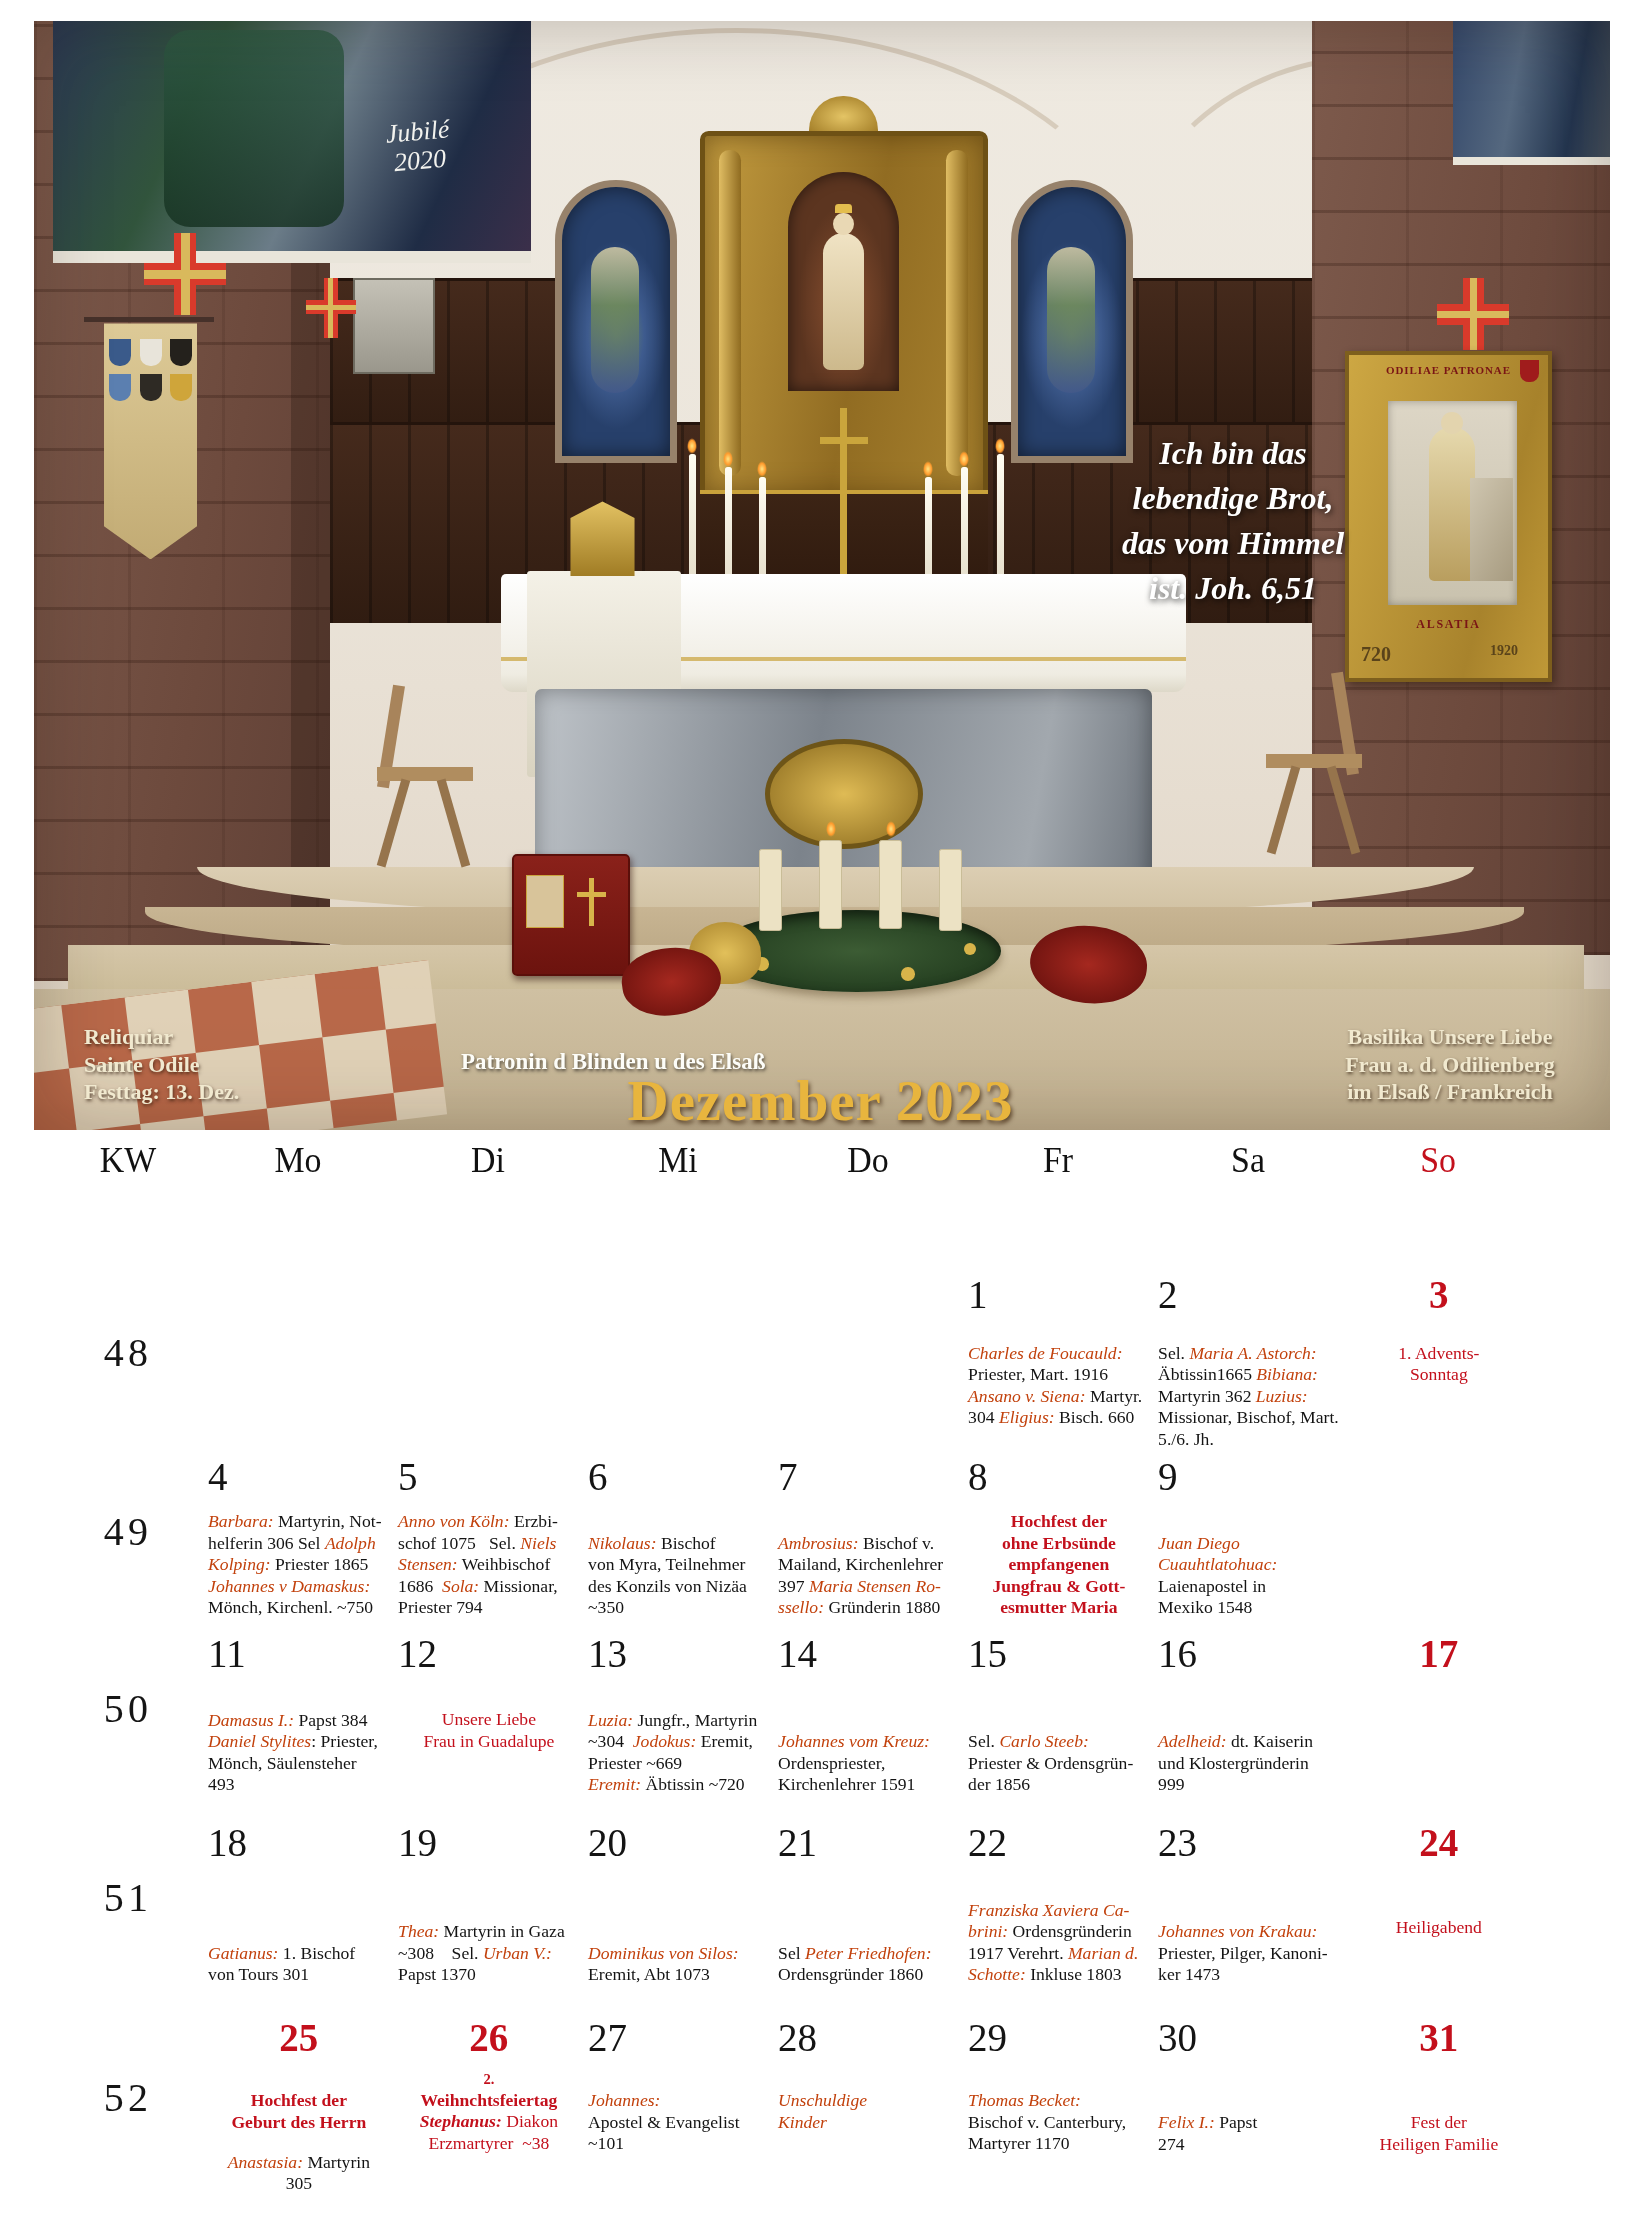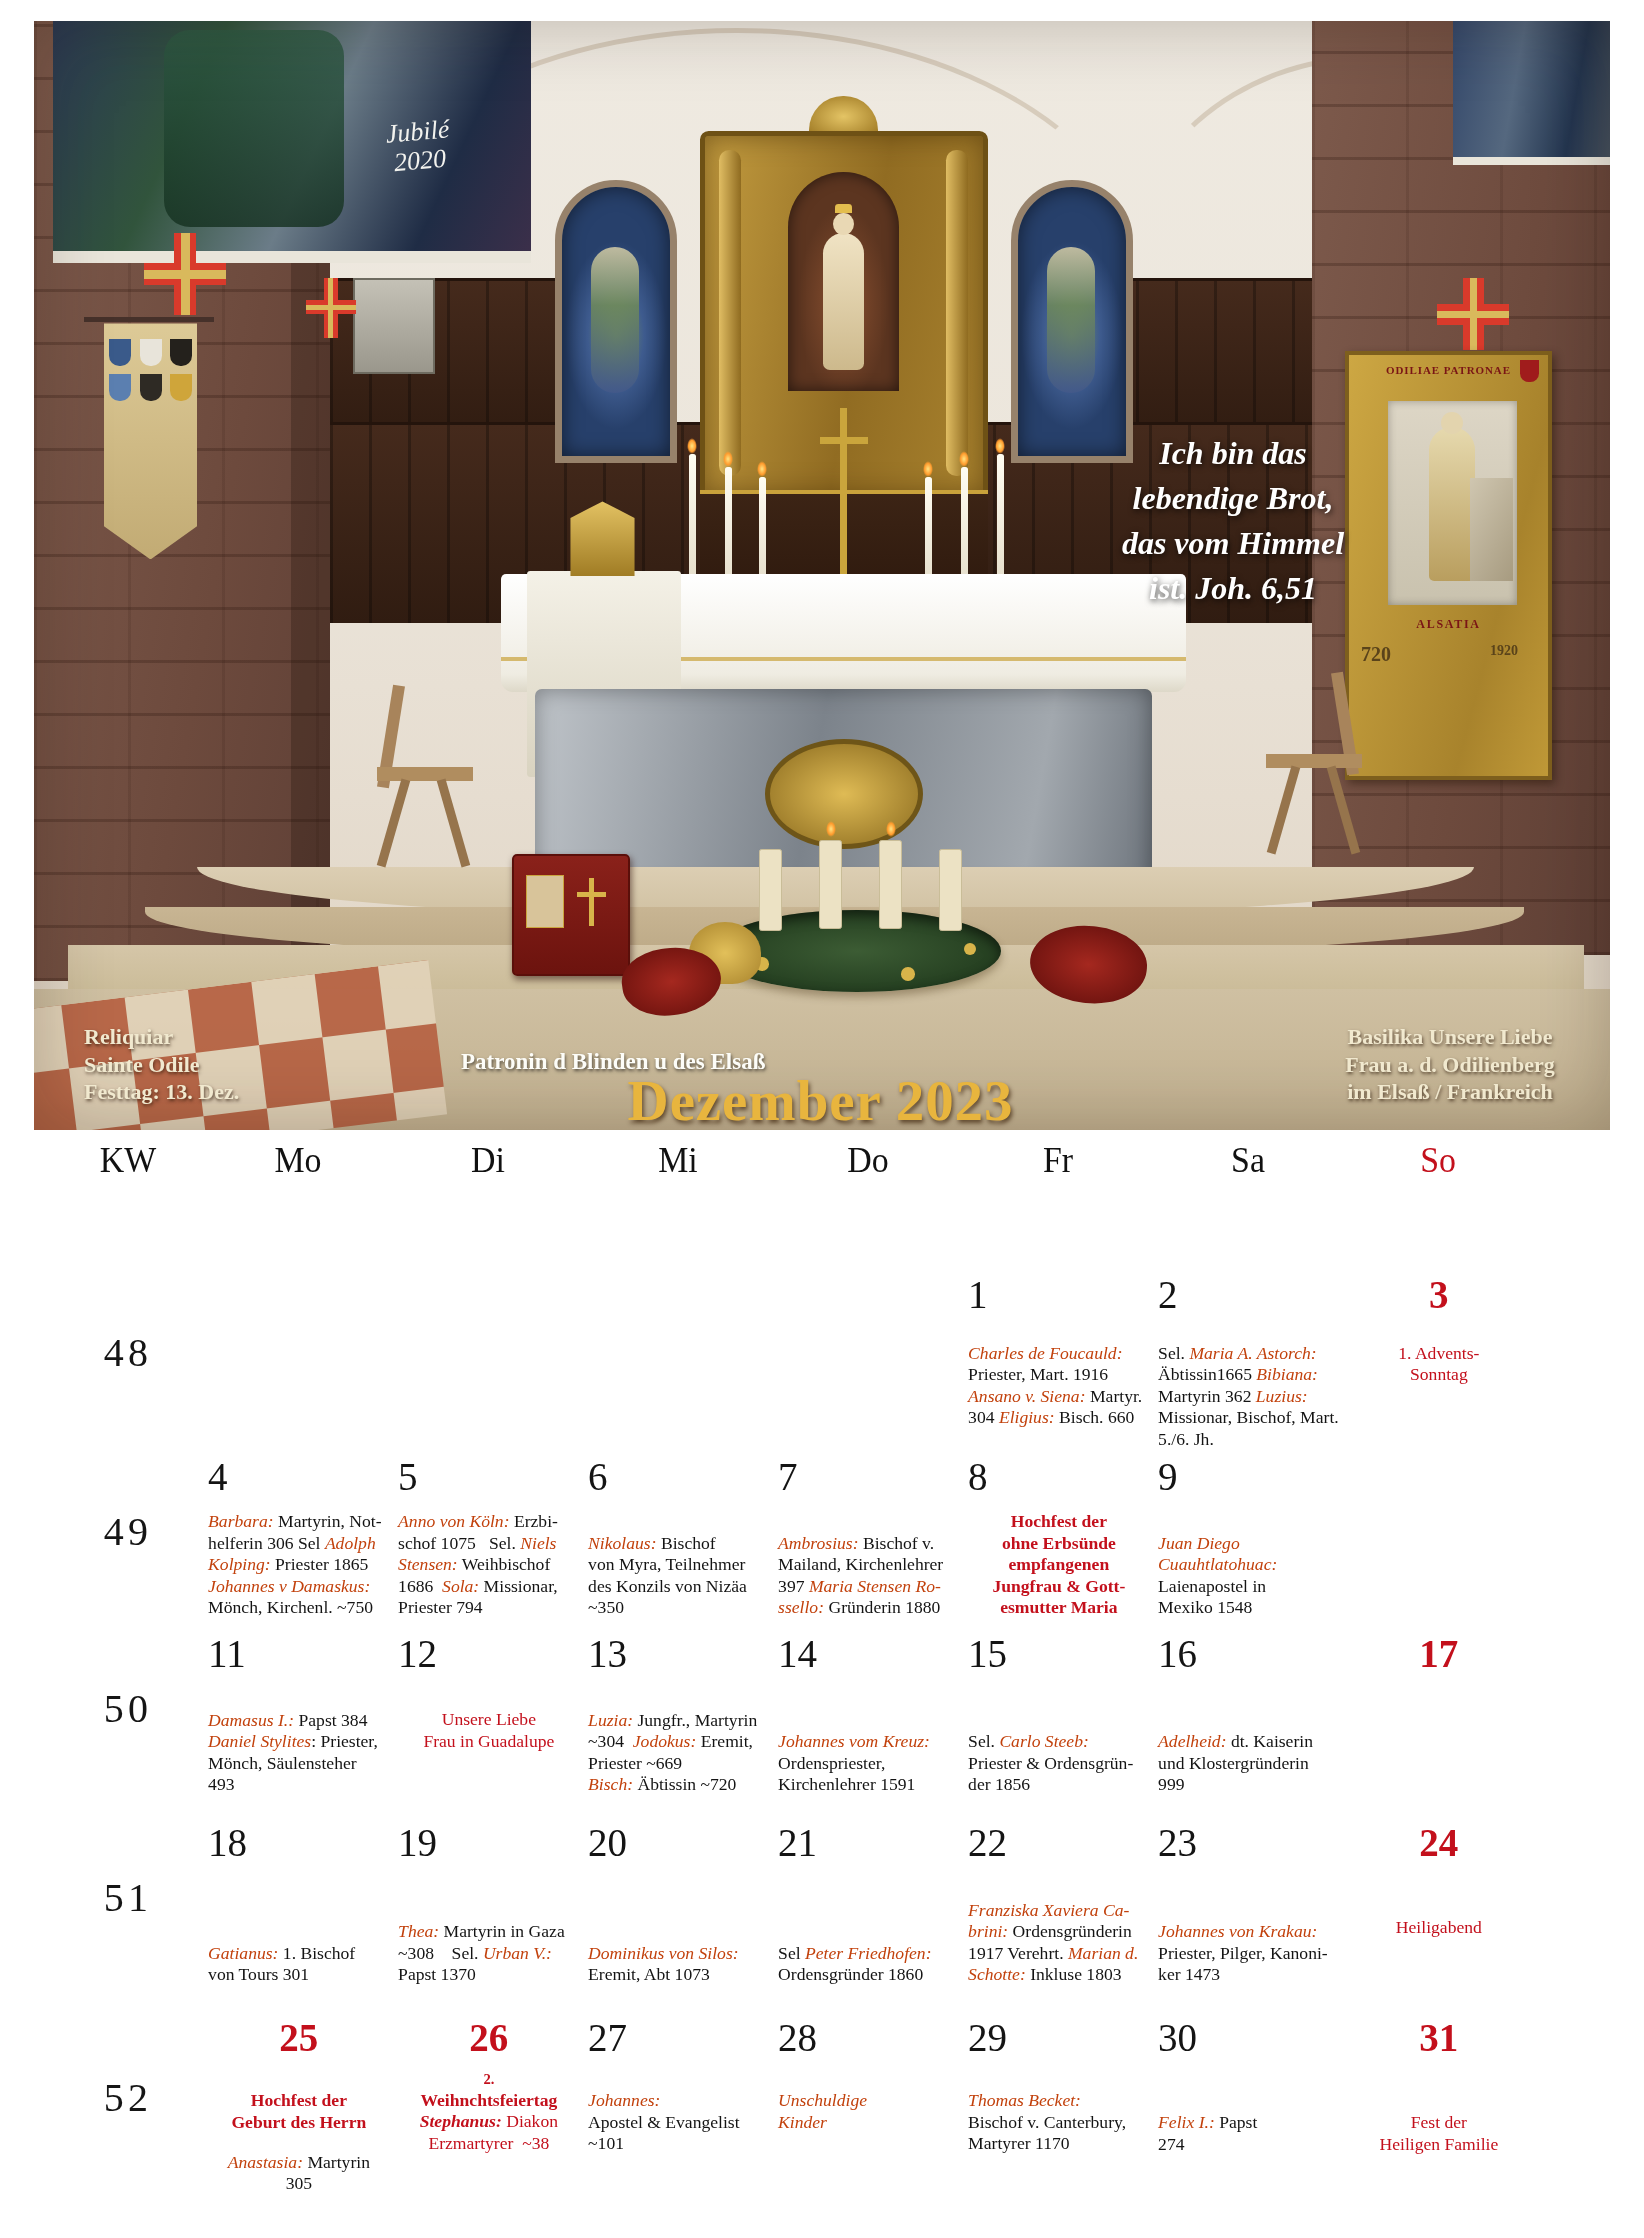--- a/index.html
+++ b/index.html
@@ -164,21 +164,21 @@
   <div class="ph" style="left:70px; top:302px; width:93px; height:236px;
        background:linear-gradient(#ddca97,#c2ab74); clip-path:polygon(0 0,100% 0,100% 86%,50% 100%,0 86%); text-align:center; padding-top:13.7px;">
     <span class="shield" style="background:#3a5a8a;"></span>
     <span class="shield" style="background:#e8e4da;"></span>
     <span class="shield" style="background:#24211c;"></span>
     <span class="shield" style="background:#5b7fb0;"></span>
     <span class="shield" style="background:#2e2a24;"></span>
     <span class="shield" style="background:#cfa53a;"></span>
   </div>
 
-  <div class="ph" style="left:1311px; top:330px; width:207px; height:429px;
+  <div class="ph" style="left:1311px; top:330px; width:207px; height:331px;
        background:linear-gradient(105deg,#cda743,#a8832c 70%,#c19a38); border:4.3px solid #7e5f1d; box-shadow:2.6px 4.3px 8.6px rgba(30,15,0,.45);">
     <div class="ov" style="left:0; top:8.6px; width:100%; text-align:center; font-size:11px; font-weight:bold; color:#7a1515; letter-spacing:0.9px;">ODILIAE PATRONAE</div>
     <div class="ph" style="left:171px; top:5.1px; width:19px; height:22px; background:#a01c1c; border-radius:0 0 8.6px 8.6px;"></div>
     <div class="ph" style="left:39px; top:46px; width:129px; height:204px; background:linear-gradient(#ddd6c6,#c9c2ae); box-shadow:inset 0 0 8.6px rgba(0,0,0,.3);">
       <div class="ph" style="left:41px; top:26px; width:46px; height:154px; border-radius:23px 23px 5.1px 5.1px; background:linear-gradient(#e6d9ae,#b99e5e);"></div>
       <div class="ph" style="left:53px; top:10.3px; width:22px; height:22px; border-radius:50%; background:#e3d4ae;"></div>
       <div class="ph" style="left:82px; top:77px; width:43px; height:103px; background:linear-gradient(120deg,#cfc6b0,#a79b80);"></div>
     </div>
     <div class="ov" style="left:0; top:262px; width:100%; text-align:center; font-size:12px; font-weight:bold; color:#7a1515; letter-spacing:1.7px;">ALSATIA</div>
     <div class="ov" style="left:12px; top:288px; font-size:20px; font-weight:bold; color:#5a431a;">720</div>
@@ -373,21 +373,21 @@
           <div class="tline"><span class="s-r">Unsere Liebe</span></div>
           <div class="tline"><span class="s-r">Frau in Guadalupe</span></div>
         </div>
       </div>
       <div class="day-cell">
         <div class="date-num">13</div>
         <div class="cell-text vbot">
           <div class="tline"><span class="s-bi">Luzia:</span><span class="s-n"> Jungfr., Martyrin</span></div>
           <div class="tline"><span class="s-n">~304  </span><span class="s-bi">Jodokus:</span><span class="s-n"> Eremit,</span></div>
           <div class="tline"><span class="s-n">Priester ~669</span></div>
-          <div class="tline"><span class="s-bi">Bisch:</span><span class="s-n"> Äbtissin ~720</span></div>
+          <div class="tline"><span class="s-bi">Eremit:</span><span class="s-n"> Äbtissin ~720</span></div>
         </div>
       </div>
       <div class="day-cell">
         <div class="date-num">14</div>
         <div class="cell-text vbot">
           <div class="tline"><span class="s-bi">Johannes vom Kreuz:</span></div>
           <div class="tline"><span class="s-n">Ordenspriester,</span></div>
           <div class="tline"><span class="s-n">Kirchenlehrer 1591</span></div>
         </div>
       </div>

